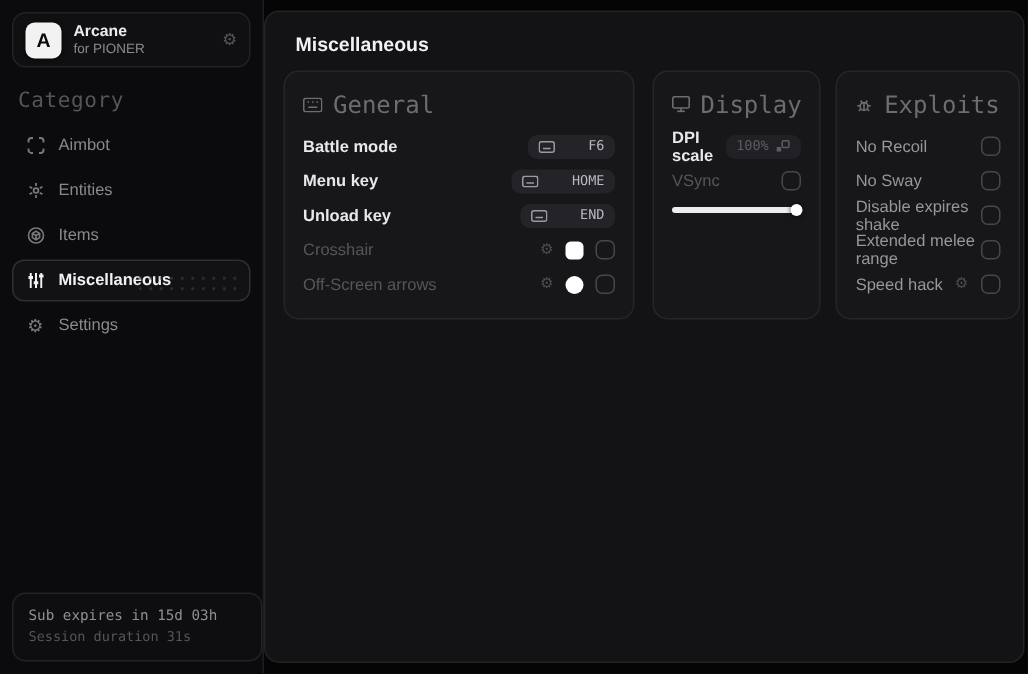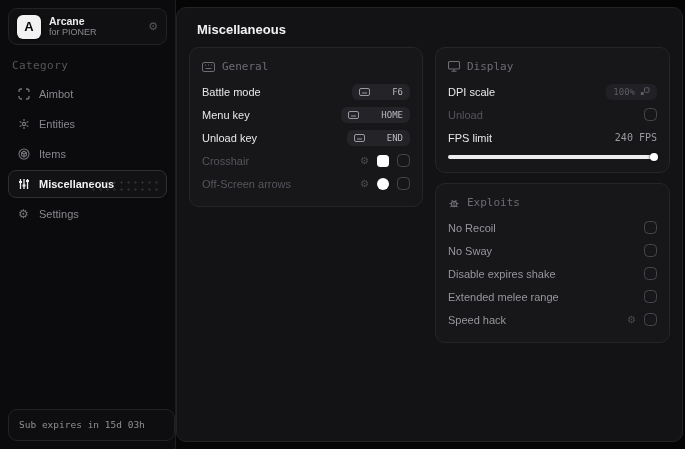--- a/index.html
+++ b/index.html
@@ -30,21 +30,21 @@
     color:#0a0a0a; font-weight:bold; font-size:13px;
     display:flex; align-items:center; justify-content:center;
     box-shadow:0 1px 3px rgba(0,0,0,.6);
   }
   .logo-text { flex:1; line-height:1.15; }
   .logo-name { font-size:10.5px; font-weight:bold; color:#ececee; }
   .logo-sub  { font-size:9px; color:#8a8a90; }
   .logo-gear { font-size:11px; color:#55555a; cursor:pointer; }
 
   .category-label {
-    font-size:11px; color:#55555a; margin:14px 0 8px 4px; letter-spacing:.4px;
+    font-size:14px; color:#55555a; margin:14px 0 8px 4px; letter-spacing:.4px;
   }
   .nav { display:flex; flex-direction:column; gap:2px; }
   .nav-item {
     position:relative;
     display:flex; align-items:center; gap:9px;
     height:28px; padding:0 8px; border-radius:8px;
     font-size:11px; color:#88888e; cursor:pointer;
     border:1px solid transparent;
   }
   .nav-item .nav-icon { width:13px; height:13px; display:inline-flex; align-items:center; justify-content:center; }
@@ -75,39 +75,39 @@
     position:absolute; left:176px; top:7px; right:2px; bottom:7px;
     background:#131316; border:1px solid #232327; border-radius:10px;
     overflow:hidden;
   }
   .page-title {
     font-size:13px; font-weight:bold; color:#f2f2f4;
     margin:14px 0 10px 20px;
   }
   .columns { display:flex; gap:12px; padding:0 12px; align-items:flex-start; }
   .col-left  { flex:0 0 234px; }
-  .col-right { flex:1; display:flex; flex-direction:column; gap:10px; }
+  .col-right { flex:1; display:flex; flex-direction:row; gap:10px; }
 
   .card {
     background:#17171a; border:1px solid #26262a; border-radius:10px;
     padding:9px 12px 11px 12px;
   }
   .card-header {
     display:flex; align-items:center; gap:7px;
-    font-size:11px; color:#6c6c72; margin:3px 0 7px 0;
+    font-size:16px; color:#6c6c72; margin:3px 0 7px 0;
   }
   .card-header svg { stroke:#6c6c72; }
 
   .row {
     display:flex; align-items:center; justify-content:space-between;
     height:23px;
   }
-  .row-label { font-size:11px; font-weight:normal; color:#e8e8ea; }
+  .row-label { font-size:11px; font-weight:bold; color:#e8e8ea; }
   .row-label.dim { color:#55555b; font-weight:normal; }
-  .row-label.mid { color:#96969c; font-weight:normal;text-align:right; }
+  .row-label.mid { color:#96969c; font-weight:normal; }
   .row-right { display:flex; align-items:center; gap:8px; }
 
   .key-chip {
     display:flex; align-items:center; gap:22px;
     background:#232328; border-radius:6px; padding:3px 7px;
     font-size:9px; color:#b9b9bf;
   }
   .key-chip svg { stroke:#9a9aa0; }
 
   .dpi-chip {
@@ -199,20 +199,21 @@
 
     <div class="nav-item">
       <span class="nav-icon gear-glyph">⚙</span>
       <span>Settings</span>
     </div>
 
   </div>
 
   <div class="status-card mono">
     <div class="status-line1">Sub expires in 15d 03h</div>
+    <div class="status-line2">Session duration 31s</div>
   </div>
 
 </div>
 
 <div class="main-panel">
 
   <div class="page-title">Miscellaneous</div>
 
   <div class="columns">
 
@@ -298,28 +299,24 @@
           <span class="dpi-chip mono">
             <span>100%</span>
             <svg width="10" height="9" viewBox="0 0 10 9" fill="none" stroke-width="1">
               <rect x="0.8" y="5" width="3" height="3" fill="currentColor" stroke="none"></rect>
               <rect x="4.5" y="0.8" width="4.5" height="4.5" rx="0.8"></rect>
             </svg>
           </span>
         </div>
 
         <div class="row">
-          <span class="row-label dim">Unload</span>
-          <span class="checkbox"></span>
-        </div>
-
-        <div class="row">
-          <span class="row-label">FPS limit</span>
-          <span class="fps-value mono">240 FPS</span>
-        </div>
+          <span class="row-label dim">VSync</span>
+          <span class="checkbox"></span>
+        </div>
+
         <div class="slider">
           <div class="slider-track"></div>
           <div class="slider-thumb"></div>
         </div>
 
       </div>
 
       <div class="card">
 
         <div class="card-header mono">

